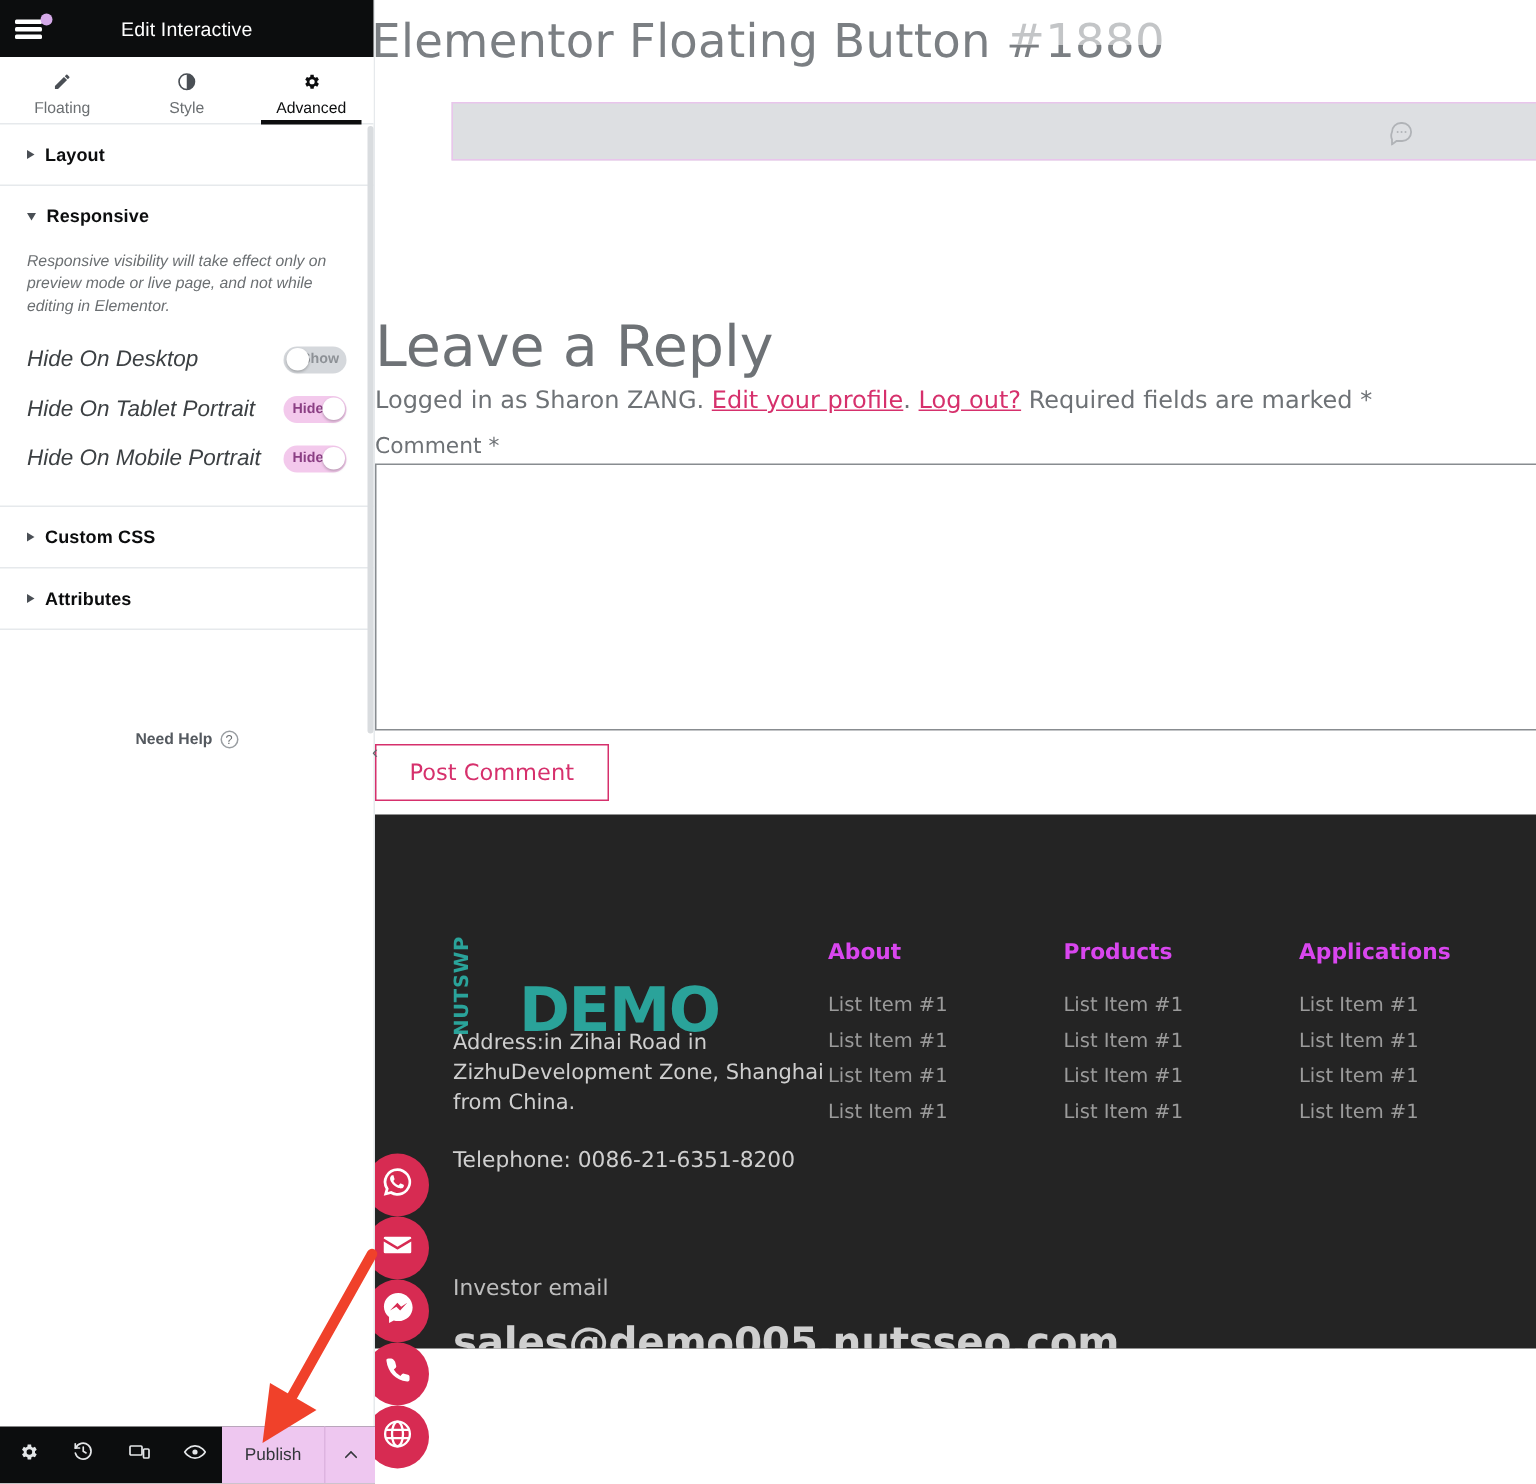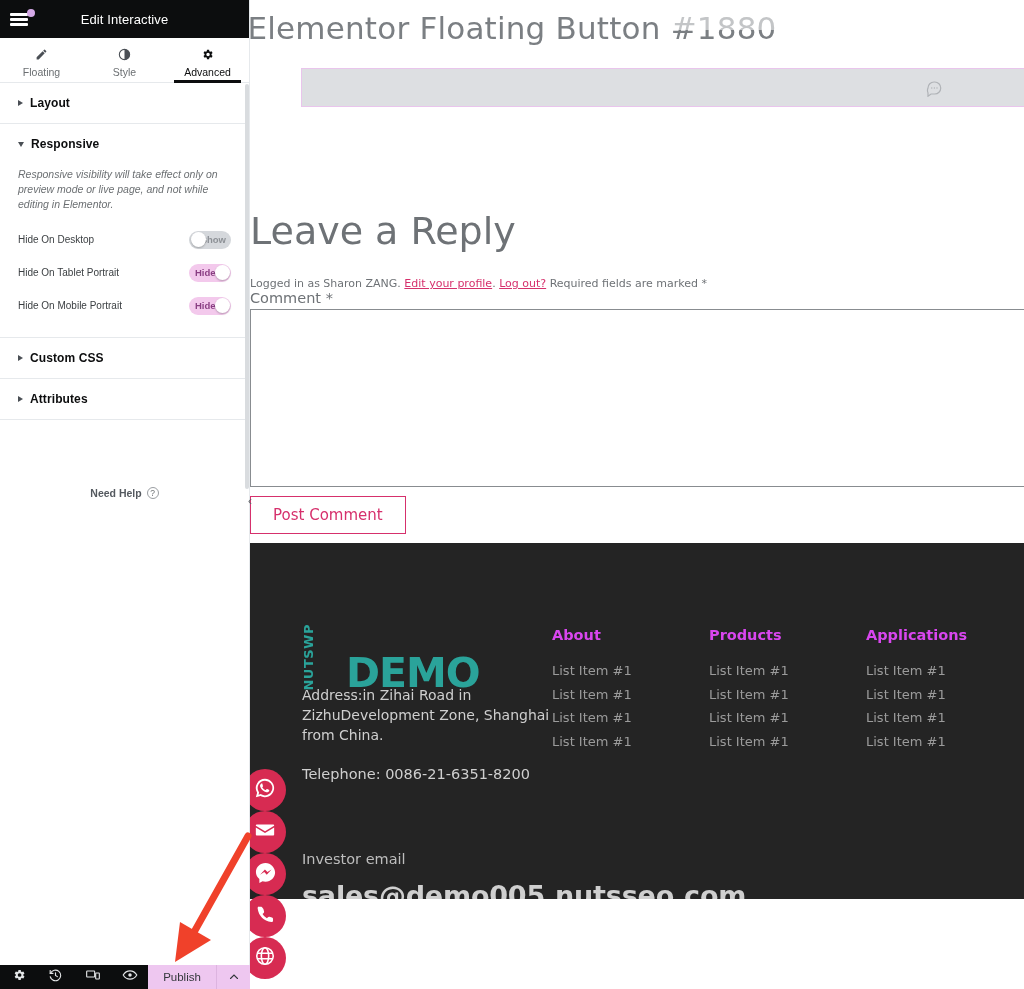--- a/index.html
+++ b/index.html
@@ -92,21 +92,21 @@
   }
   .section.open { cursor: default; padding-bottom: 16px; }
   .responsive-note {
     font-size: 10.5px; font-style: italic; color: #6b6f72;
     line-height: 1.45; margin: 16px 0 12px 0;
   }
   .ctrl-row {
     display: flex; align-items: center; justify-content: space-between;
     height: 30px; margin-top: 3px;
   }
-  .ctrl-label { font-size: 10px; color: #3c4043; }
+  .ctrl-label { font-size: 15px; color: #3c4043; font-style: italic; }
 
   
   .switch {
     position: relative; width: 42px; height: 18px;
     border-radius: 9px; cursor: pointer; flex: none;
   }
   .switch.off { background: #d5d8dc; }
   .switch.on  { background: #f3c9ec; }
   .switch .knob {
     position: absolute; top: 1.5px;
@@ -143,21 +143,21 @@
     position: absolute; right: -9px; top: 488px;
     width: 16px; height: 26px; display: flex;
     align-items: center; justify-content: center;
     color: #5f6368; font-size: 12px; cursor: pointer;
     z-index: 33;
   }
 
   
   .panel-footer {
     position: absolute; left: 0; bottom: 0;
-    width: 250px; height: 24px; display: flex;
+    width: 250px; height: 38px; display: flex;
     background: #0c0d0e;
   }
   .pf-icons { display: flex; align-items: center; }
   .pf-ico {
     width: 37px; height: 38px; display: flex;
     align-items: center; justify-content: center;
     cursor: pointer;
   }
   .publish-btn {
     flex: 1; display: flex; align-items: center; justify-content: center;
@@ -195,22 +195,22 @@
     background: #dddfe2; border: 1px solid #e9c5ec;
   }
   .comment-bar .bubble {
     position: absolute; right: 137px; top: 10px;
   }
 
   .reply-h { position: absolute; left: 0px; top: 209px;
     font-size: 38px; color: #6e7276; font-weight: normal;
     font-family: "DejaVu Sans", sans-serif; }
   .logged-in { position: absolute; left: 0px; top: 257px;
-    font-size: 11px; color: #6e7276; white-space: nowrap;
-    font-family: "DejaVu Sans", sans-serif; margin-top: 20px; }
+    font-size: 16px; color: #6e7276; white-space: nowrap;
+    font-family: "DejaVu Sans", sans-serif; }
   .logged-in a { color: #d6306c; text-decoration: underline; }
   .comment-lbl { position: absolute; left: 0px; top: 290px;
     font-size: 14.5px; color: #6e7276;
     font-family: "DejaVu Sans", sans-serif; }
   .comment-box {
     position: absolute; left: 0px; top: 309px;
     width: 800px; height: 178px;
     background: #ffffff; border: 1px solid #888c90;
   }
   .post-comment {

